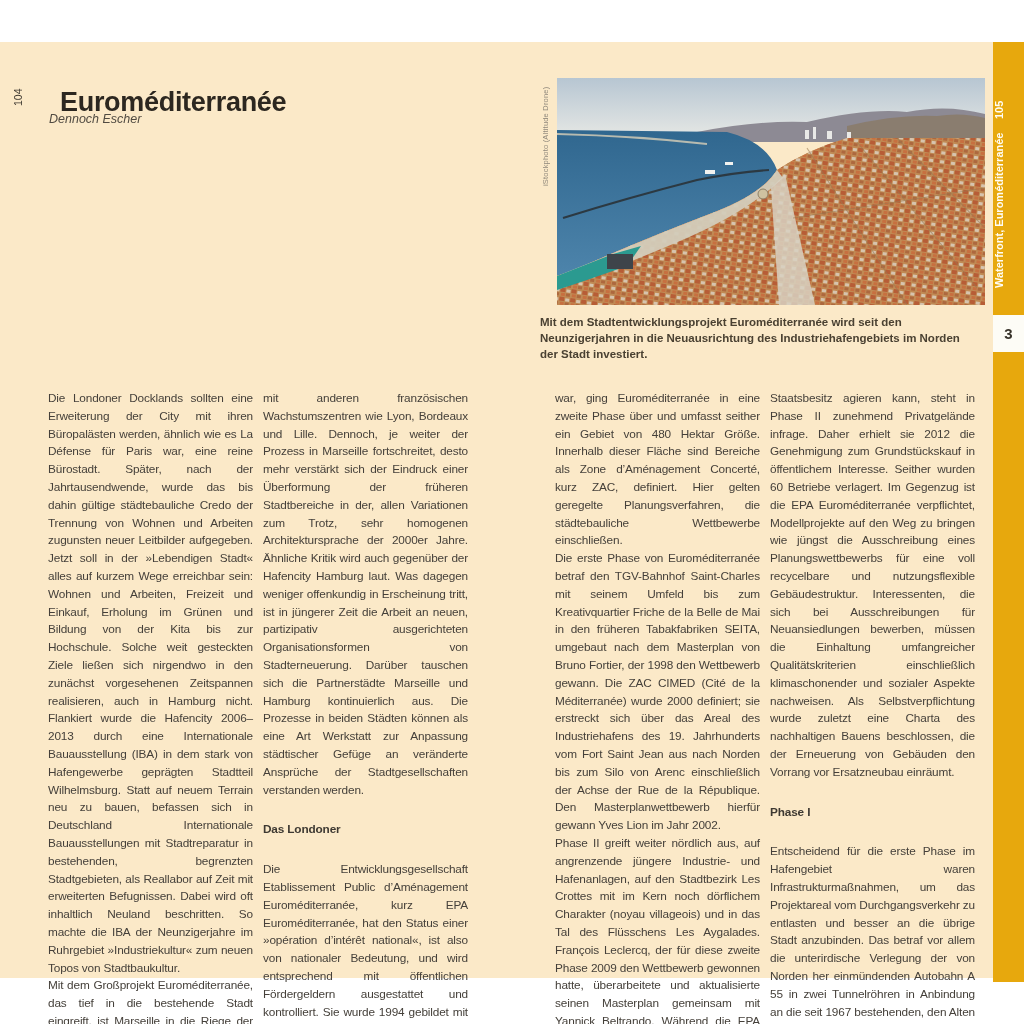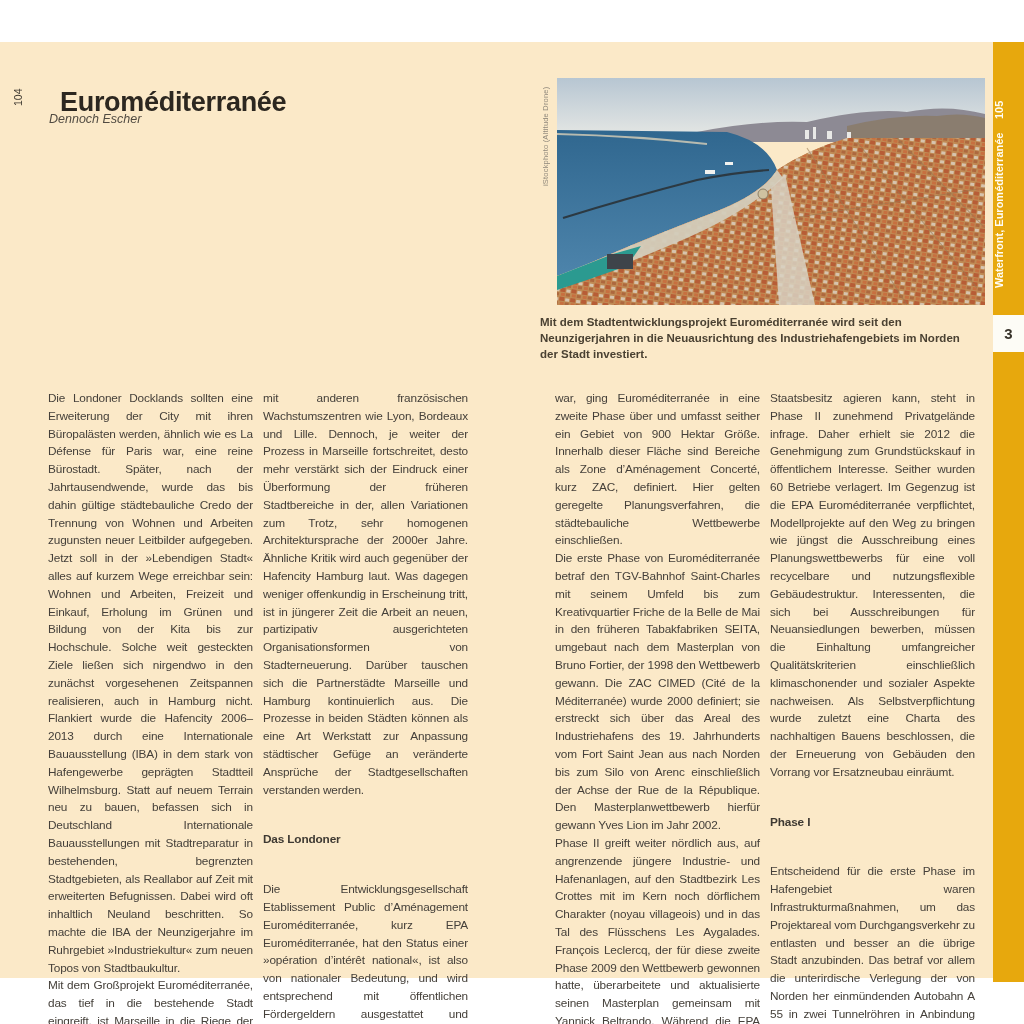--- a/index.html
+++ b/index.html
@@ -22,21 +22,21 @@
 
   .photo{position:absolute;left:557px;top:78px;width:428px;height:227px;overflow:hidden;}
   .photo svg{display:block;}
 
   .caption{position:absolute;left:540px;top:314px;width:430px;font-weight:bold;
            font-size:11.5px;line-height:16px;color:#4a4132;}
 
   .col{position:absolute;top:390px;width:205px;font-size:11.8px;line-height:17.8px;
        text-align:justify;letter-spacing:-0.15px;color:#45403a;hyphens:auto;}
   .col p{margin:0;}
-  .col .subhead{font-weight:bold;margin:32px 0;color:#3e3932;}
+  .col .subhead{font-weight:bold;margin:22px 0;color:#3e3932;}
   .c1{left:48px;} .c2{left:263px;} .c3{left:555px;} .c4{left:770px;}
   .it{}
 
   .sidebar{position:absolute;left:993px;top:42px;width:31px;height:940px;background:#e7a80d;}
   .striptext{position:absolute;left:993px;top:80px;height:208px;width:31px;
              font-size:11px;font-weight:bold;color:#fffdf6;text-align:left;}
   .striptext .strip-num{margin-inline-start:14px;}
   .chapter-tab{position:absolute;left:993px;top:315px;width:31px;height:37px;background:#fdfcf6;
                display:flex;align-items:center;justify-content:center;
                font-size:15px;font-weight:bold;color:#38332b;}
@@ -109,21 +109,21 @@
     <p>Mit dem Großprojekt Euroméditerranée, das tief in die bestehende Stadt eingreift, ist Marseille in die Riege der städtebaulich und architektonisch interessantesten Metropolen Europas gerückt – zugleich</p>
   </div>
 
   <div class="col c2">
     <p>mit anderen französischen Wachstumszentren wie Lyon, Bordeaux und Lille. Dennoch, je weiter der Prozess in Marseille fortschreitet, desto mehr verstärkt sich der Eindruck einer Überformung der früheren Stadtbereiche in der, allen Variationen zum Trotz, sehr homogenen Architektursprache der 2000er Jahre. Ähnliche Kritik wird auch gegenüber der Hafencity Hamburg laut. Was dagegen weniger offenkundig in Erscheinung tritt, ist in jüngerer Zeit die Arbeit an neuen, partizipativ ausgerichteten Organisationsformen von Stadterneuerung. Darüber tauschen sich die Partnerstädte Marseille und Hamburg kontinuierlich aus. Die Prozesse in beiden Städten können als eine Art Werkstatt zur Anpassung städtischer Gefüge an veränderte Ansprüche der Stadtgesellschaften verstanden werden.</p>
     <p class="subhead">Das Londoner</p>
     <p>Die Entwicklungsgesellschaft Etablissement Public d’Aménagement Euroméditerranée, kurz EPA Euroméditerranée, hat den Status einer »opération d’intérêt national«, ist also von nationaler Bedeutung, und wird entsprechend mit öffentlichen Fördergeldern ausgestattet und kontrolliert. Sie wurde 1994 gebildet mit dem Ziel, verödete beziehungsweise mindergenutzte Stadt- und Hafengebiete neu zu beleben und aufzuwerten. 2013, als Marseille Kulturhauptstadt Europas</p>
   </div>
 
   <div class="col c3">
-    <p>war, ging Euroméditerranée in eine zweite Phase über und umfasst seither ein Gebiet von 900 Hektar Größe. Innerhalb dieser Fläche sind Bereiche als Zone d’Aménagement Concerté, kurz ZAC, definiert. Hier gelten geregelte Planungsverfahren, die städtebauliche Wettbewerbe einschließen.</p>
+    <p>war, ging Euroméditerranée in eine zweite Phase über und umfasst seither ein Gebiet von 480 Hektar Größe. Innerhalb dieser Fläche sind Bereiche als Zone d’Aménagement Concerté, kurz ZAC, definiert. Hier gelten geregelte Planungsverfahren, die städtebauliche Wettbewerbe einschließen.</p>
     <p>Die erste Phase von Euroméditerranée betraf den TGV-Bahnhof Saint-Charles mit seinem Umfeld bis zum Kreativquartier Friche de la Belle de Mai in den früheren Tabakfabriken SEITA, umgebaut nach dem Masterplan von Bruno Fortier, der 1998 den Wettbewerb gewann. Die ZAC CIMED (Cité de la Méditerranée) wurde 2000 definiert; sie erstreckt sich über das Areal des Industriehafens des 19. Jahrhunderts vom Fort Saint Jean aus nach Norden bis zum Silo von Arenc einschließlich der Achse der Rue de la République. Den Masterplanwettbewerb hierfür gewann Yves Lion im Jahr 2002.</p>
     <p><span>Phase II greift weiter nördlich aus, auf angrenzende jüngere Industrie- und Hafenanlagen, auf den Stadtbezirk Les Crottes mit im Kern noch dörflichem Charakter (</span><span class="it">noyau villageois</span><span>) und in das Tal des Flüsschens Les Aygalades. François Leclercq, der für diese zweite Phase 2009 den Wettbewerb gewonnen hatte, überarbeitete und aktualisierte seinen Masterplan gemeinsam mit Yannick Beltrando. Während die EPA Euroméditerranée im Hafenbereich auf Grund und Boden in</span></p>
   </div>
 
   <div class="col c4">
     <p>Staatsbesitz agieren kann, steht in Phase II zunehmend Privatgelände infrage. Daher erhielt sie 2012 die Genehmigung zum Grundstückskauf in öffentlichem Interesse. Seither wurden 60 Betriebe verlagert. Im Gegenzug ist die EPA Euroméditerranée verpflichtet, Modellprojekte auf den Weg zu bringen wie jüngst die Ausschreibung eines Planungswettbewerbs für eine voll recycelbare und nutzungsflexible Gebäudestruktur. Interessenten, die sich bei Ausschreibungen für Neuansiedlungen bewerben, müssen die Einhaltung umfangreicher Qualitätskriterien einschließlich klimaschonender und sozialer Aspekte nachweisen. Als Selbstverpflichtung wurde zuletzt eine Charta des nachhaltigen Bauens beschlossen, die der Erneuerung von Gebäuden den Vorrang vor Ersatzneubau einräumt.</p>
     <p class="subhead">Phase I</p>
     <p>Entscheidend für die erste Phase im Hafengebiet waren Infrastrukturmaßnahmen, um das Projektareal vom Durchgangsverkehr zu entlasten und besser an die übrige Stadt anzubinden. Das betraf vor allem die unterirdische Verlegung der von Norden her einmündenden Autobahn A 55 in zwei Tunnelröhren in Anbindung an die seit 1967 bestehenden, den Alten Hafen unterquerenden Straßentunnel. Dadurch wurde das Terrain wie von einem Korsett befreit. Die Docks öffnen</p>
   </div>
 

